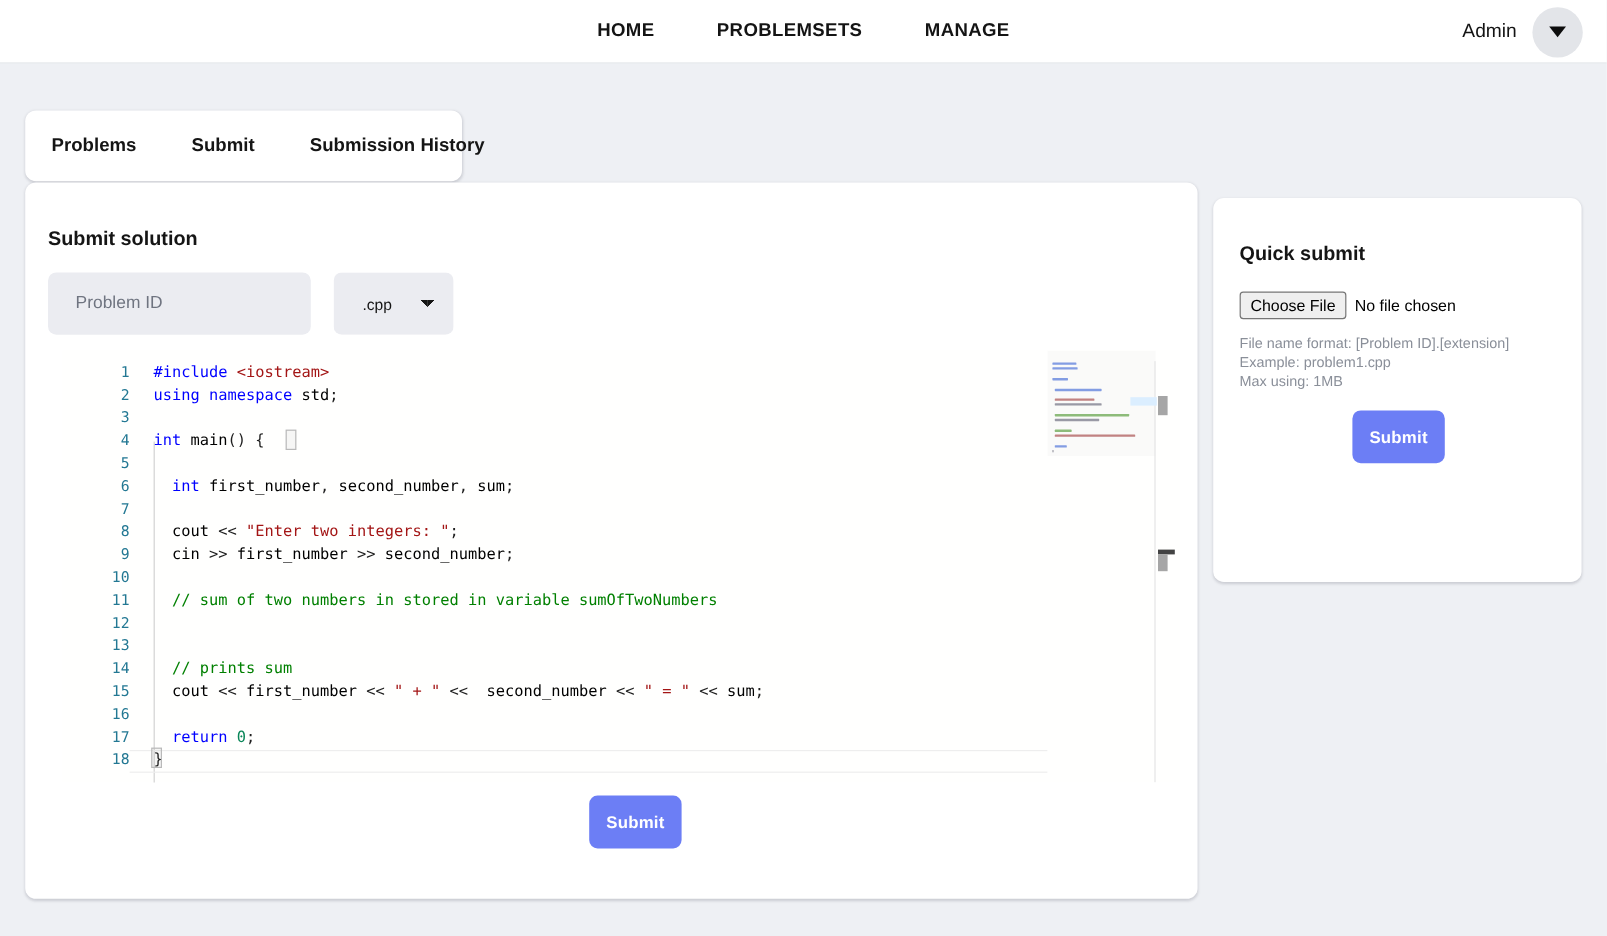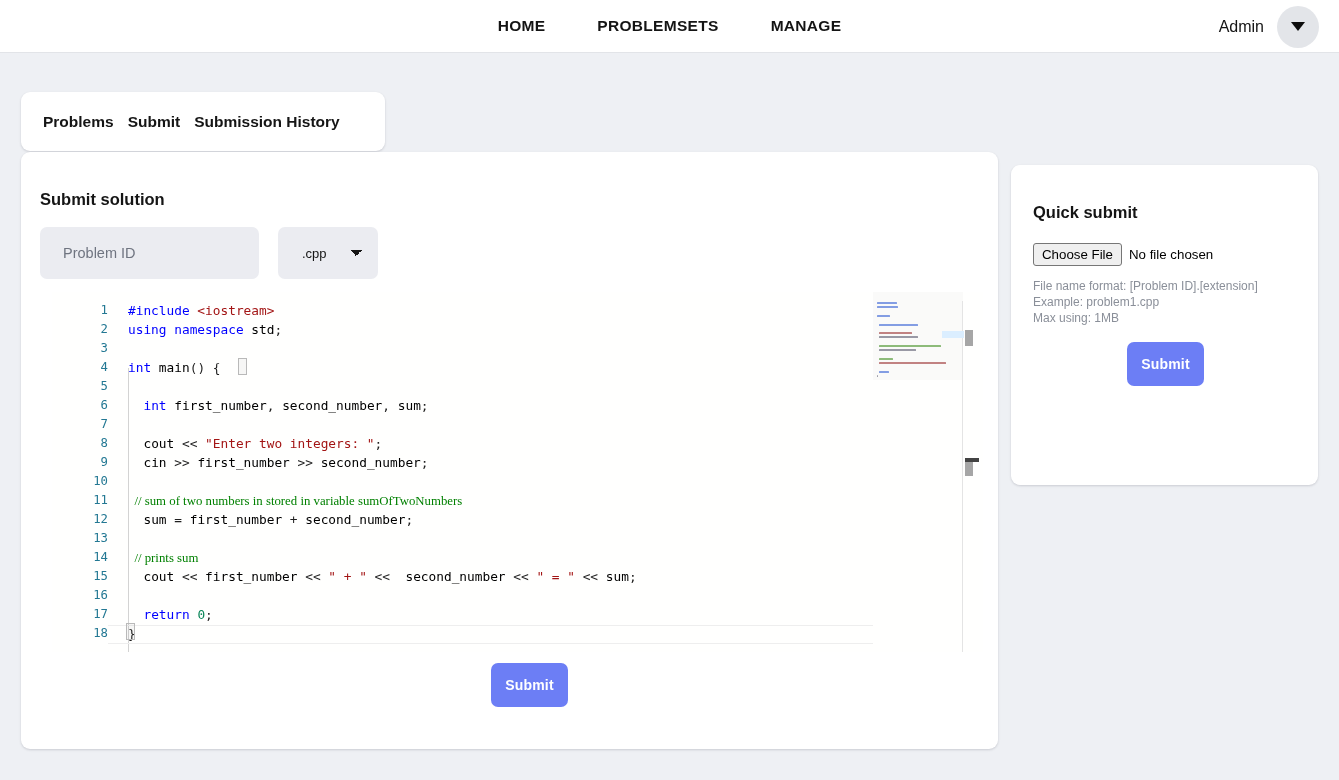--- a/index.html
+++ b/index.html
@@ -76,21 +76,21 @@
     left: 21px;
     top: 92px;
     width: 364px;
     height: 59px;
     background: #ffffff;
     border-radius: 9px;
     box-shadow: 0 1px 3px rgba(16,24,40,0.10), 0 1px 2px rgba(16,24,40,0.06);
     display: flex;
     align-items: center;
     padding-left: 22px;
-    gap: 14px;
+    gap: 46px;
   }
   .tab {
     font-size: 15.5px;
     font-weight: 600;
     color: #151515;
     cursor: pointer;
     white-space: nowrap;
   }
 
   
@@ -221,21 +221,21 @@
   .bracket-box {
     position: absolute;
     width: 9px;
     height: 17px;
     border: 1px solid #b9b9b9;
     background: rgba(0,0,0,0.035);
   }
 
   .k  { color: #0000ff; }  
   .st { color: #a31515; }  
-  .cm { color: #008000; font-family: Liberation Serif, serif; }  
+  .cm { color: #008000; }  
   .nm { color: #098658; }  
   .pl { color: #000000; }  
 
   
   .minimap {
     position: absolute;
     left: 821px;
     top: 0;
     width: 90px;
     height: 100%;
@@ -436,21 +436,20 @@
         <div class="cline" style="top: 28px;"><span class="k">using</span> <span class="k">namespace</span> <span class="pl">std</span>;</div>
         <div class="cline" style="top: 47px;">&nbsp;</div>
         <div class="cline" style="top: 66px;"><span class="k">int</span> <span class="pl">main</span>() {</div>
         <div class="cline" style="top: 85px;">&nbsp;</div>
         <div class="cline" style="top: 104px;">  <span class="k">int</span> <span class="pl">first_number</span>, <span class="pl">second_number</span>, <span class="pl">sum</span>;</div>
         <div class="cline" style="top: 123px;">&nbsp;</div>
         <div class="cline" style="top: 142px;">  <span class="pl">cout</span> &lt;&lt; <span class="st">"Enter two integers: "</span>;</div>
         <div class="cline" style="top: 161px;">  <span class="pl">cin</span> &gt;&gt; <span class="pl">first_number</span> &gt;&gt; <span class="pl">second_number</span>;</div>
         <div class="cline" style="top: 180px;">&nbsp;</div>
         <div class="cline" style="top: 199px;"><span class="cm">  // sum of two numbers in stored in variable sumOfTwoNumbers</span></div>
-        <div class="cline" style="top: 218px;">  <span class="pl">sum</span> = <span class="pl">first_number</span> + <span class="pl">second_number</span>;</div>
         <div class="cline" style="top: 237px;">&nbsp;</div>
         <div class="cline" style="top: 256px;"><span class="cm">  // prints sum</span></div>
         <div class="cline" style="top: 275px;">  <span class="pl">cout</span> &lt;&lt; <span class="pl">first_number</span> &lt;&lt; <span class="st">" + "</span> &lt;&lt;  <span class="pl">second_number</span> &lt;&lt; <span class="st">" = "</span> &lt;&lt; <span class="pl">sum</span>;</div>
         <div class="cline" style="top: 294px;">&nbsp;</div>
         <div class="cline" style="top: 313px;">  <span class="k">return</span> <span class="nm">0</span>;</div>
         <div class="cline" style="top: 332px;">}</div>
       </div>
 
     <div class="bracket-box" style="left:186px; top:66px;"></div>
     <div class="bracket-box" style="left:74px; top:331px;"></div>

